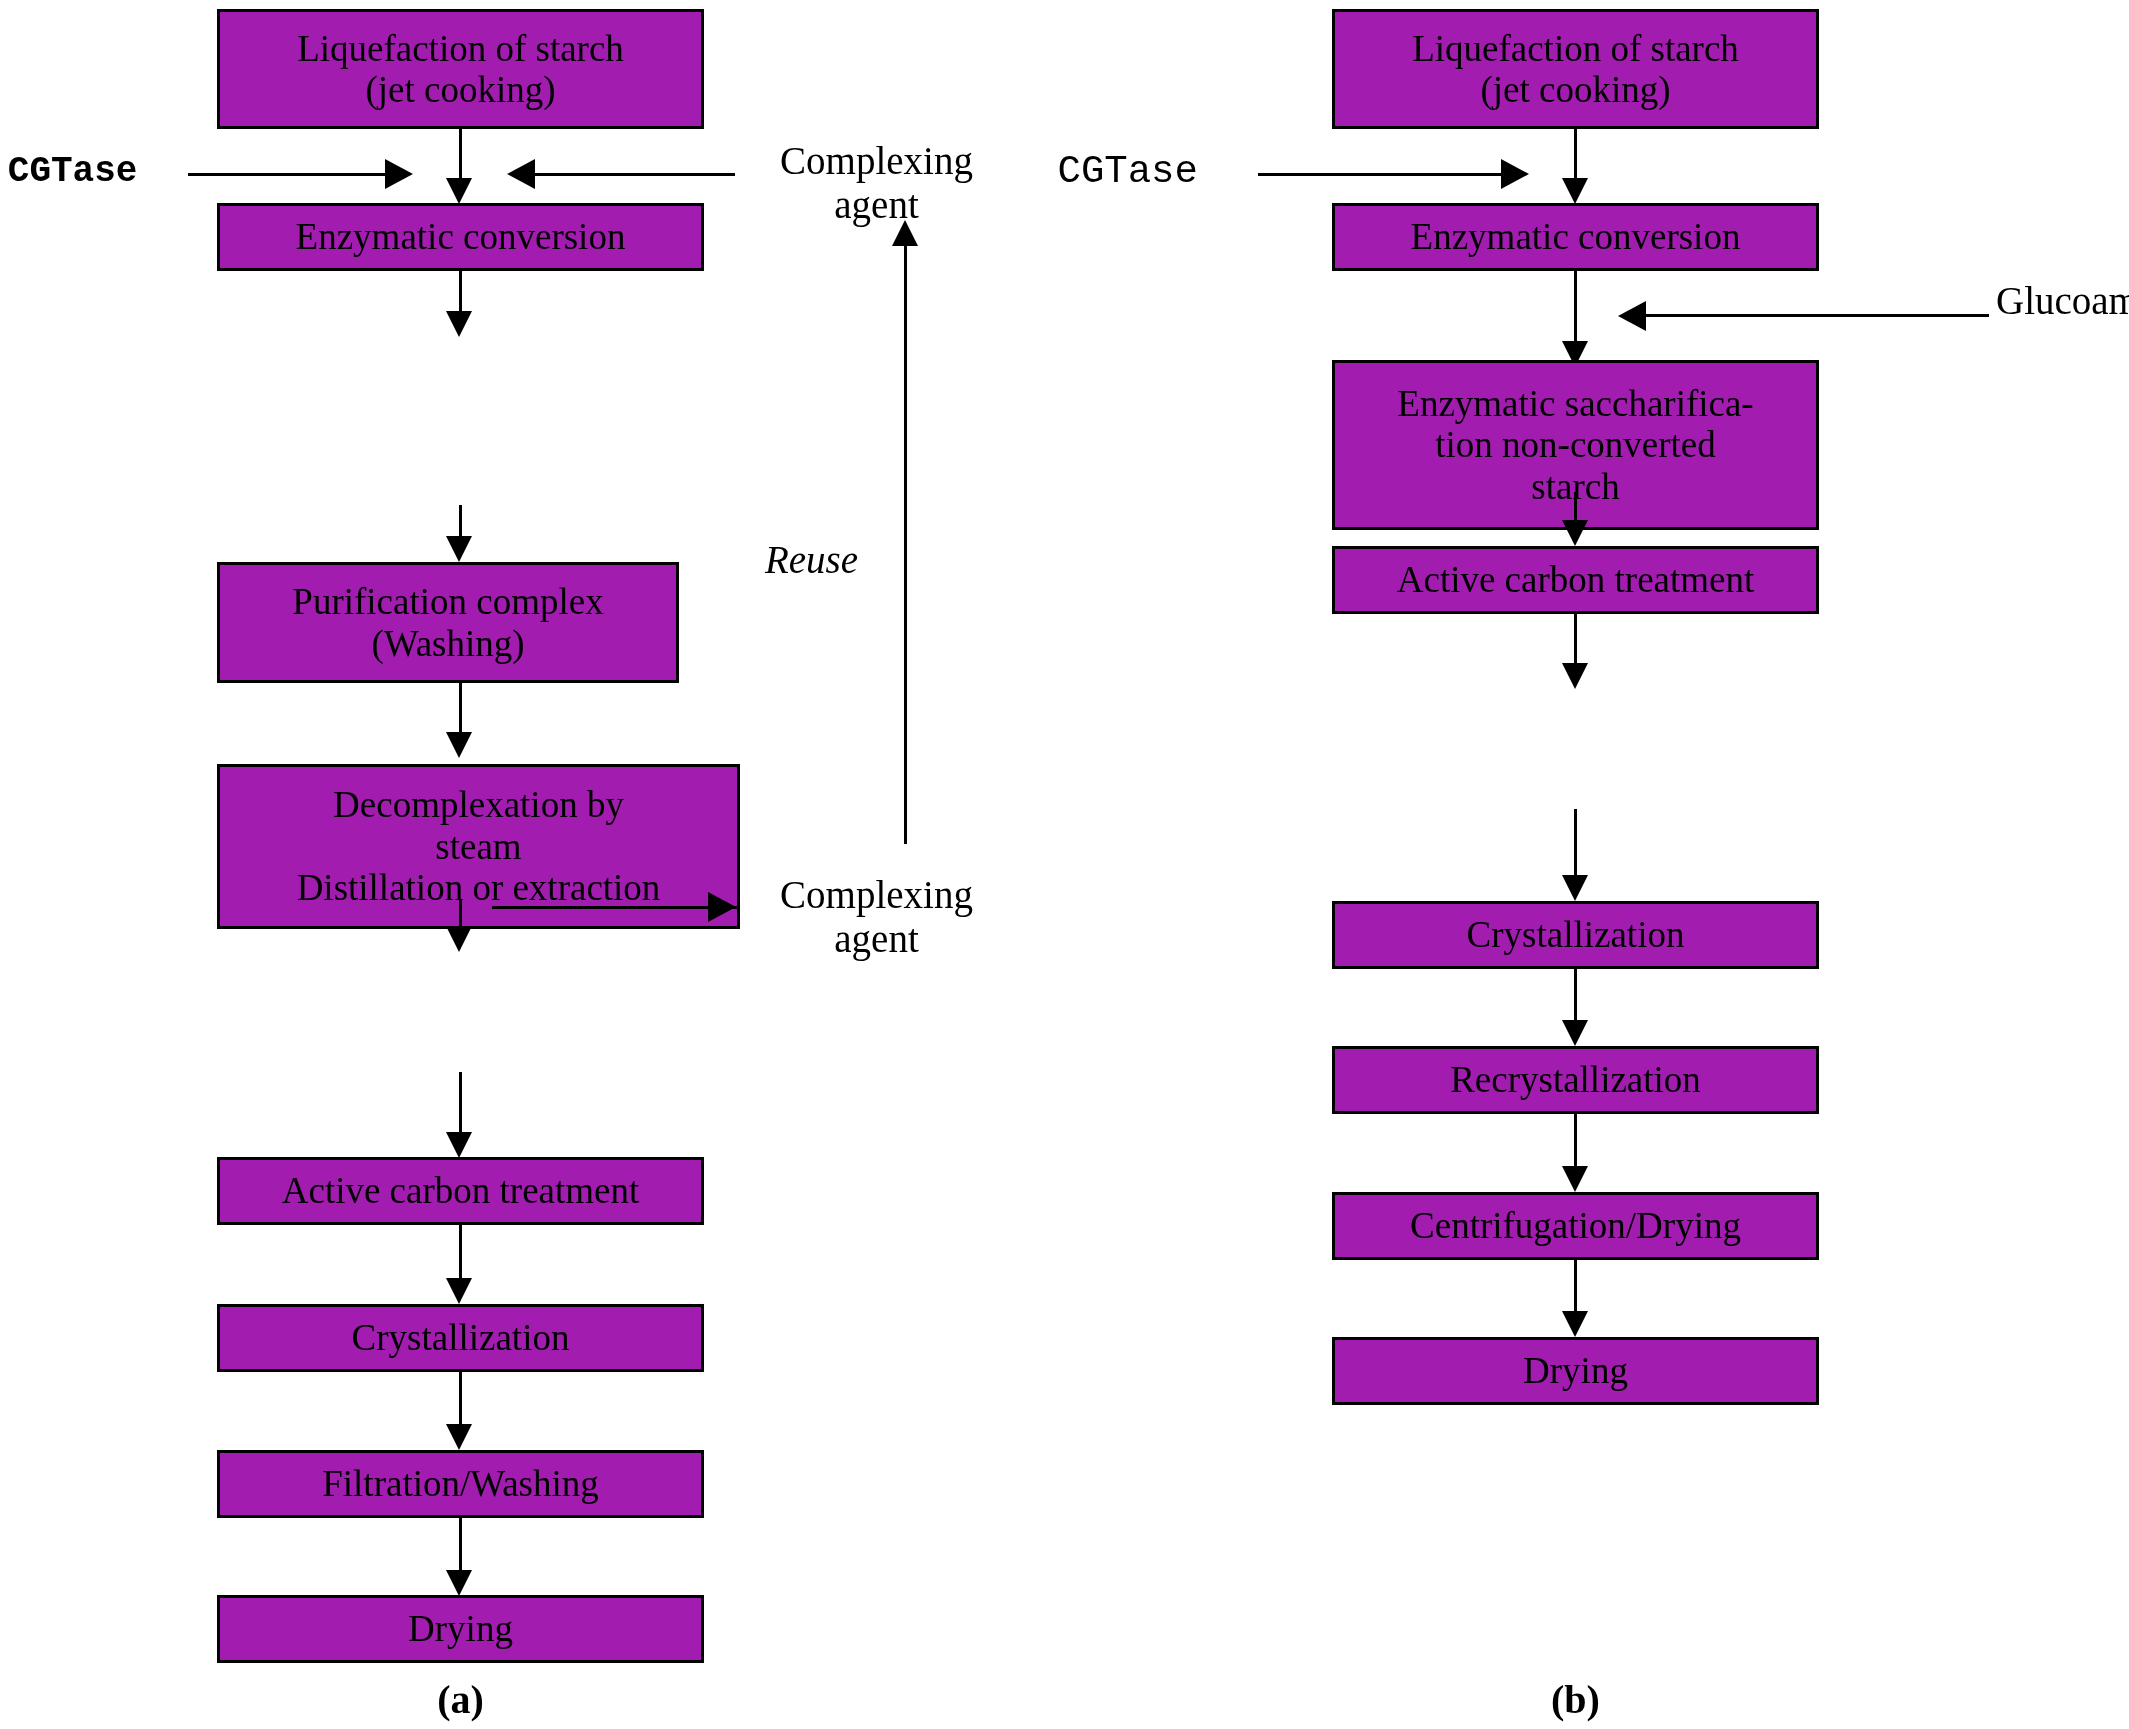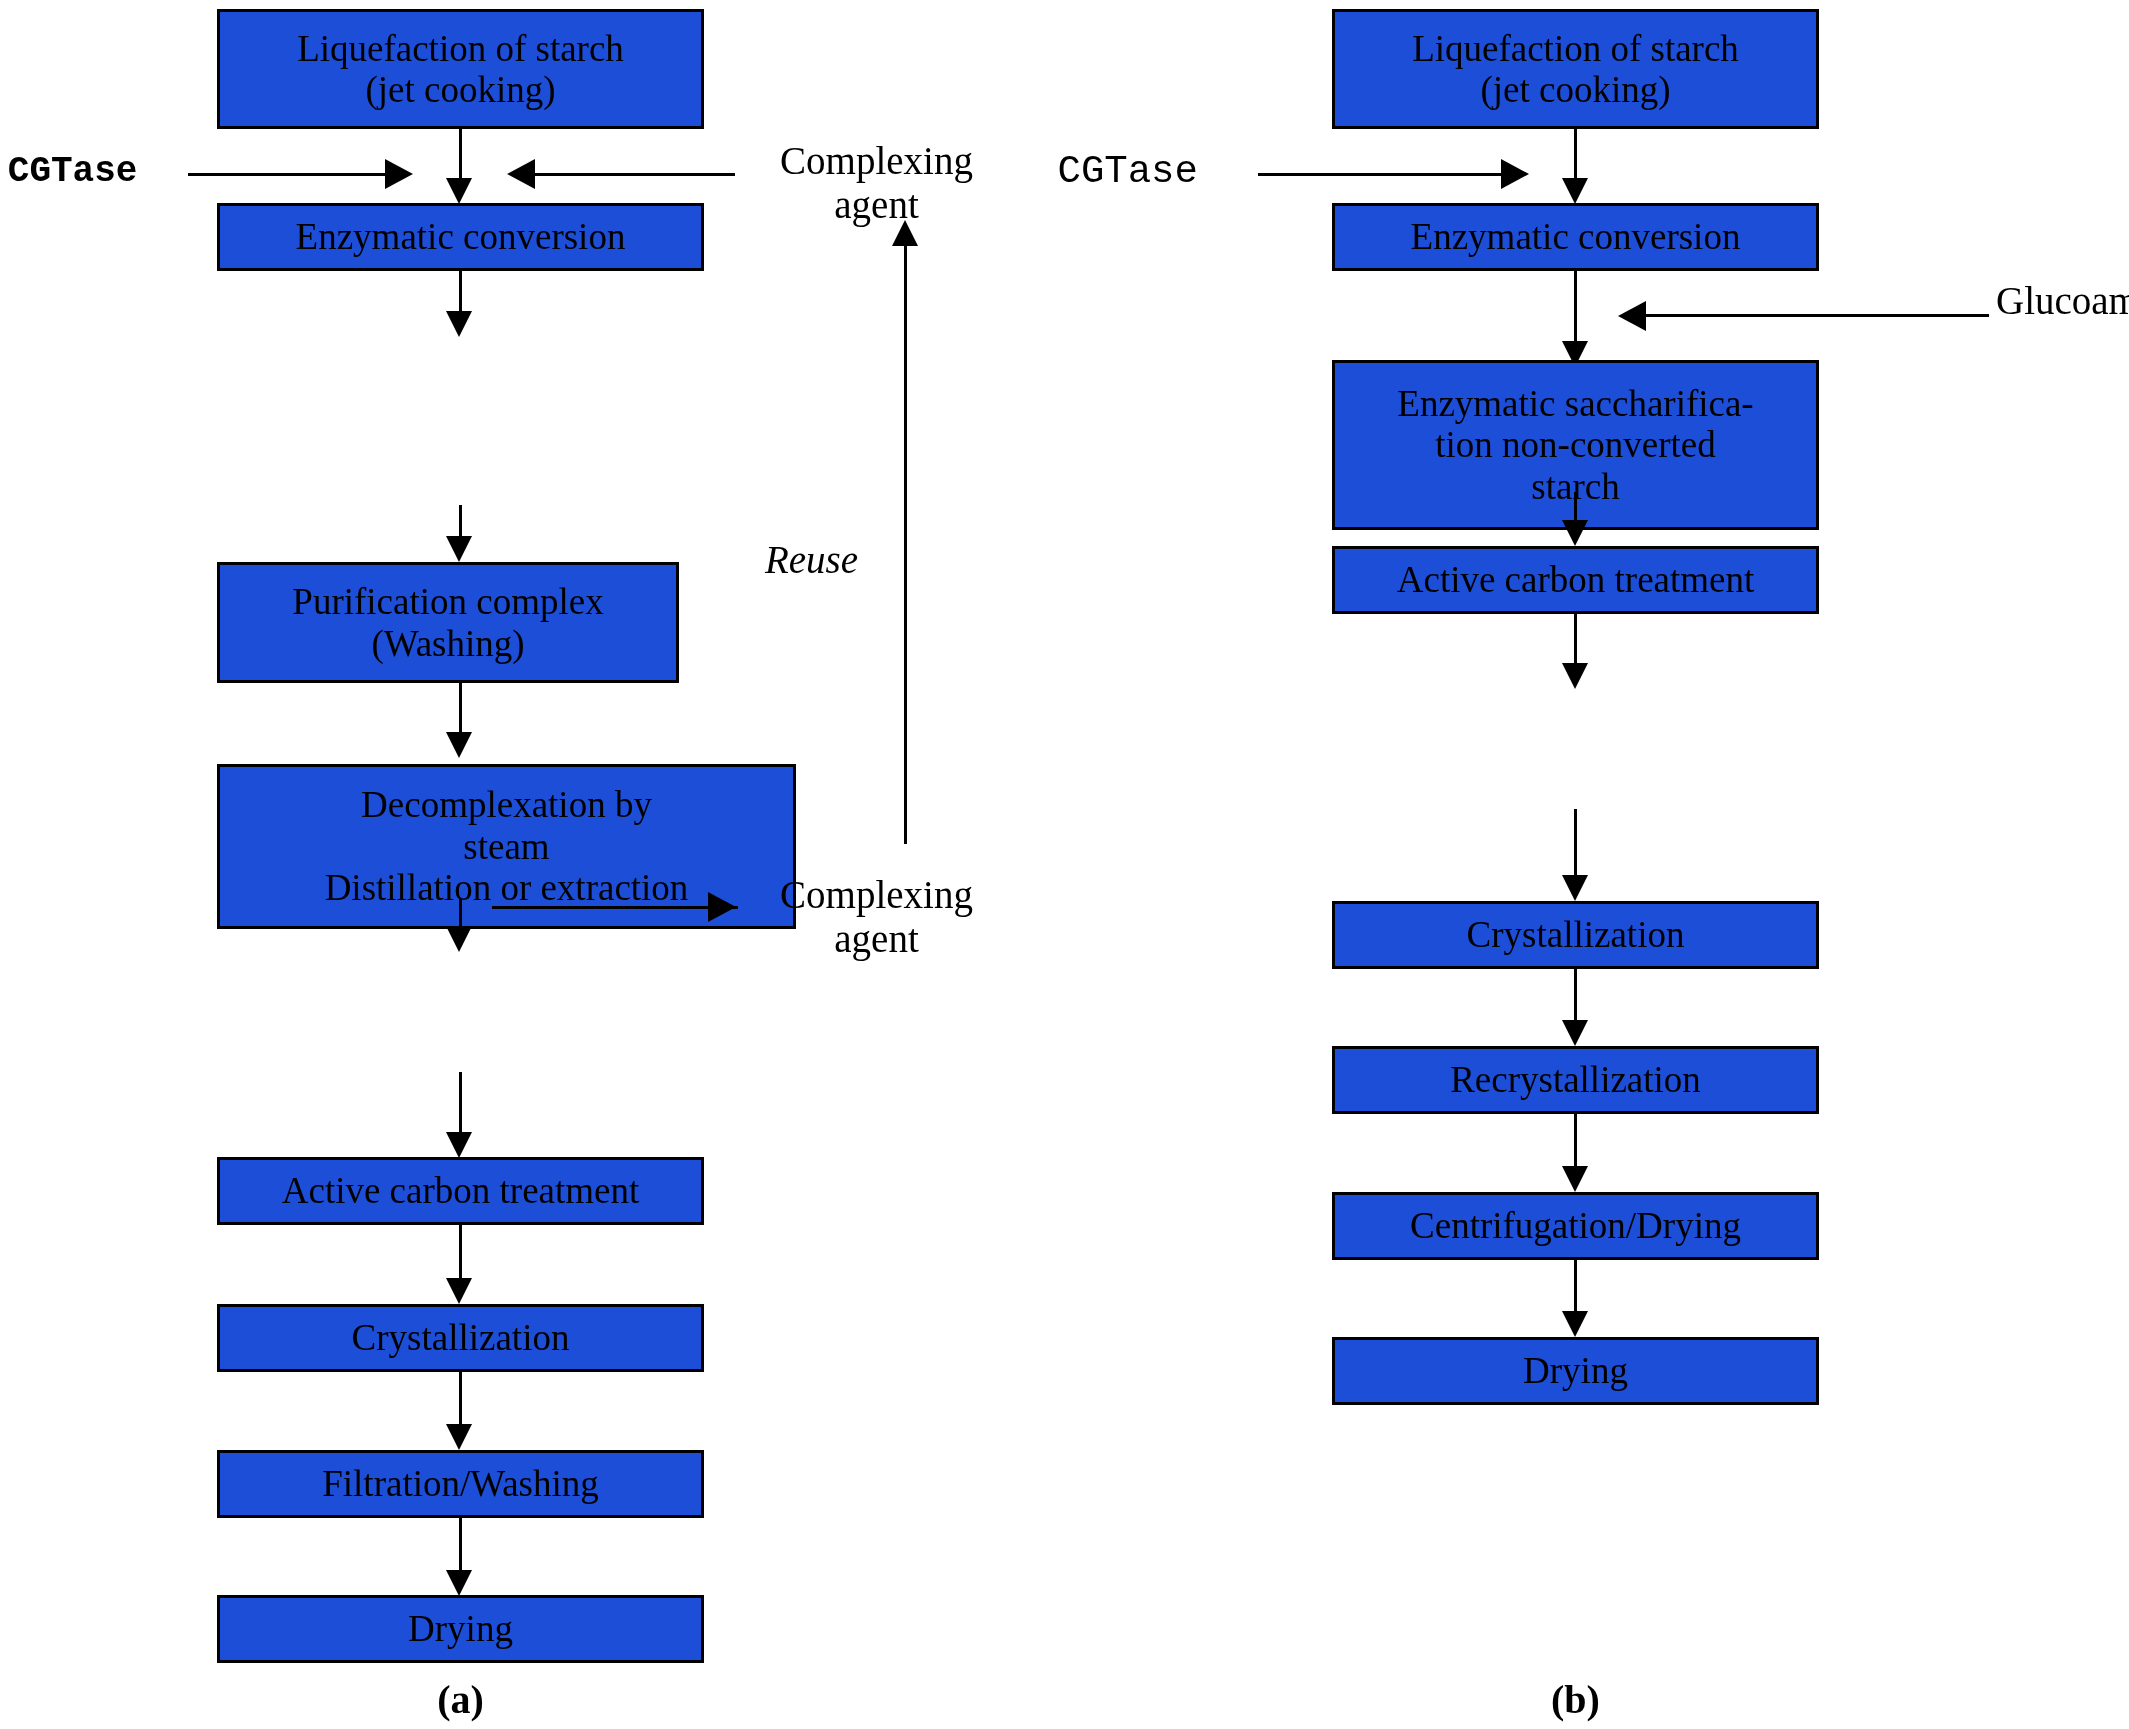--- a/index.html
+++ b/index.html
@@ -8,21 +8,21 @@
     font-family:"Liberation Serif","DejaVu Serif",serif;
     color:#000000;
   }
   .panel{position:absolute;top:0;height:1729px;}
   #panel-a{left:0;width:1064px;}
   #panel-b{left:1064px;width:1065px;}
 
   .node{
     position:absolute;
     border:3.2px solid #000;
-    background:#1d4ed8;
+    background:#a21caf;
     box-sizing:border-box;
     display:flex;align-items:center;justify-content:center;
     text-align:center;
     line-height:1.12;
     font-size:37px;
     font-weight:400;
     padding:2.6px 6.5px;
   }
   .node span{display:block;width:100%;}
 
@@ -97,21 +97,21 @@
 
   <div class="vline" style="left:459px;top:505px;height:47px;"></div>
   <div class="arrow-down" style="left:446px;top:536px;"></div>
 
   <div class="node" style="left:217px;top:562px;width:462px;height:121px;">
     <span>Purification complex<br>(Washing)</span>
   </div>
   <div class="vline" style="left:459px;top:683px;height:62px;"></div>
   <div class="arrow-down" style="left:446px;top:732px;"></div>
 
-  <div class="node" style="left:217px;top:764px;width:579px;height:165px;">
+  <div class="node" style="left:217px;top:764px;width:523px;height:165px;">
     <span>Decomplexation by<br>steam<br>Distillation or extraction</span>
   </div>
 
   <div class="hline" style="left:492px;top:906px;width:246px;"></div>
   <div class="arrow-right" style="left:708px;top:892px;"></div>
   <div class="side-label" style="left:747px;top:873px;width:259px;">Complexing<br>agent</div>
 
   <div class="vline" style="left:904px;top:246px;height:598px;"></div>
   <div class="arrow-up" style="left:892px;top:220px;"></div>
   <div class="reuse-label" style="left:734px;top:537px;width:155px;font-style:italic;">Reuse</div>

